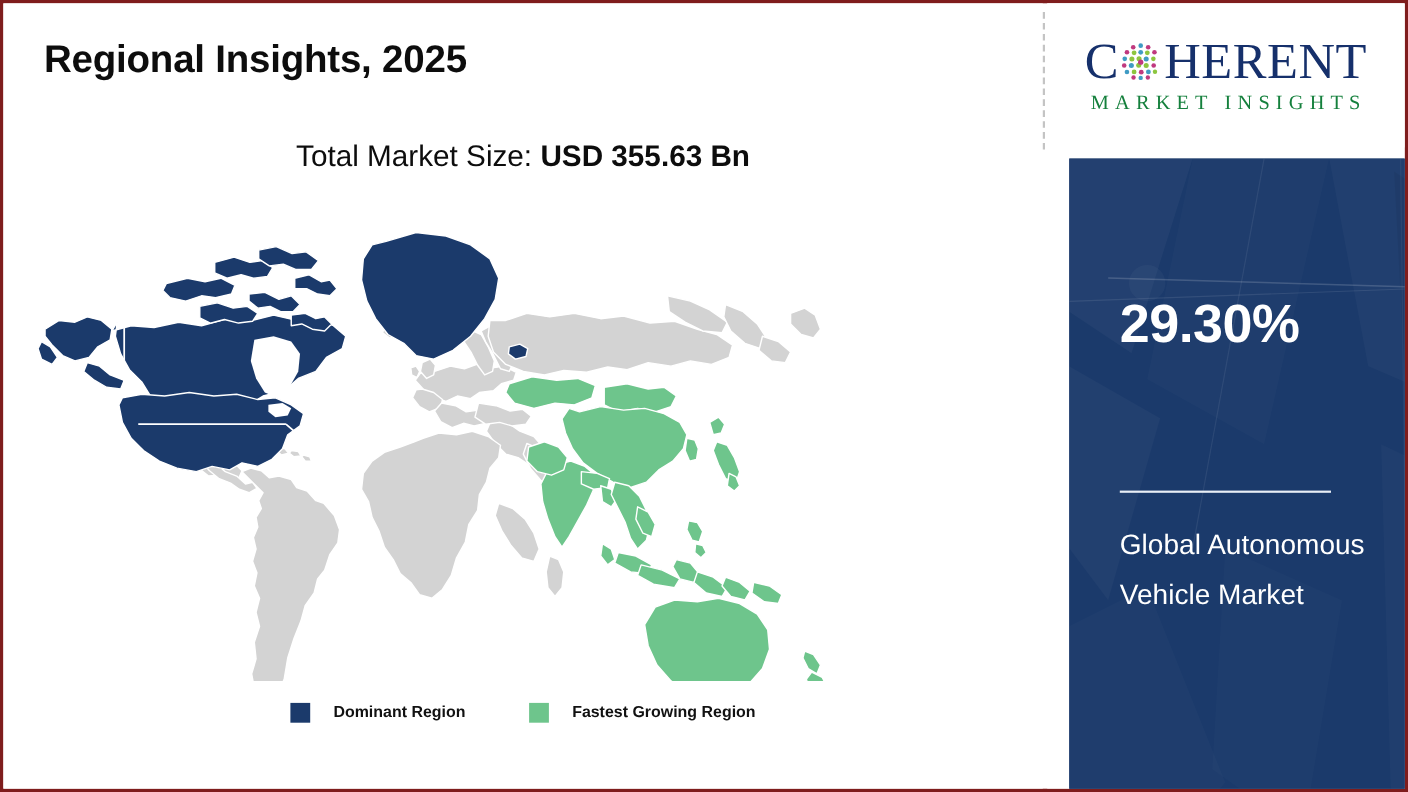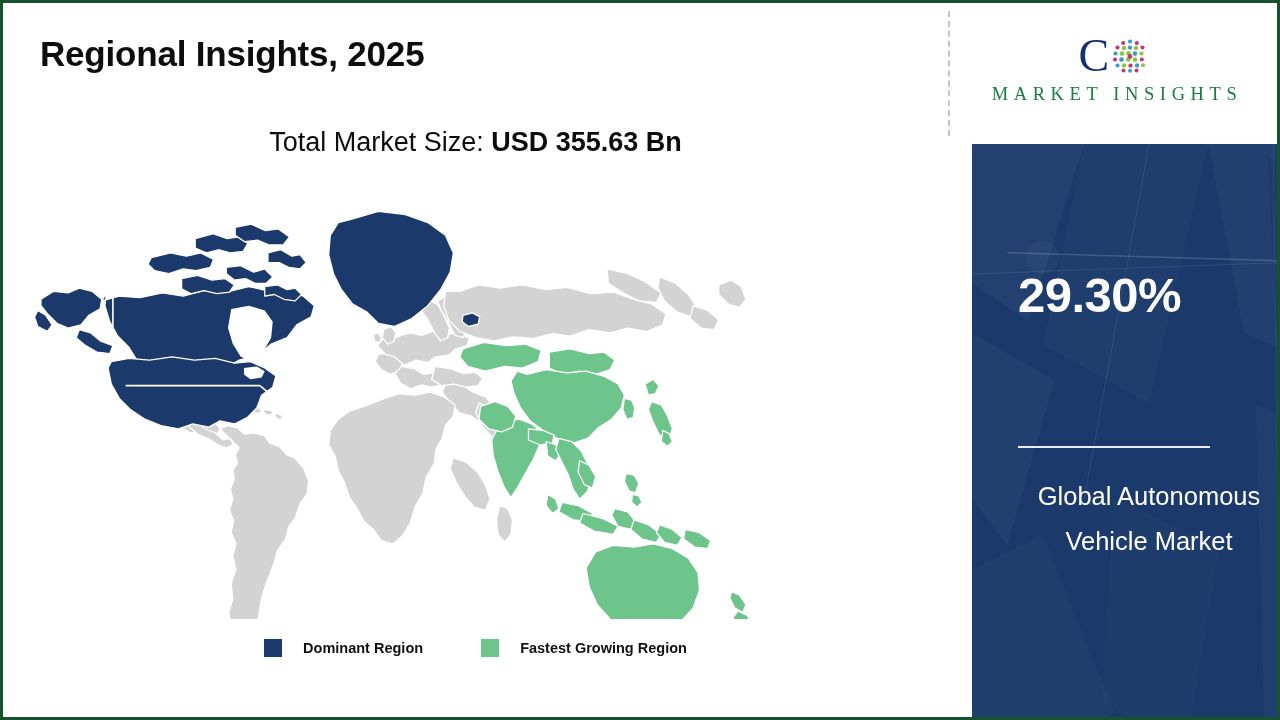--- a/index.html
+++ b/index.html
@@ -6,21 +6,21 @@
   html, body {
     width: 1280px; height: 720px;
     font-family: "Liberation Sans", sans-serif;
     background: #ffffff;
     overflow: hidden;
   }
   #infographic {
     position: relative;
     width: 1280px; height: 720px;
     background: #ffffff;
-    border: 3px solid #14532d;
+    border: 3px solid #7f1d1d;
     overflow: hidden;
   }
 
   
   #left-panel {
     position: absolute;
     left: 0; top: 0;
     width: 945px; height: 714px;
     background: #ffffff;
   }
@@ -167,21 +167,20 @@
     background: #e8eef6;
   }
   #market-name {
     position: absolute;
     left: 0; top: 330px;
     width: 262px;
     font-size: 25.5px;
     color: #ffffff;
     line-height: 1.78;
     font-weight: normal;
-    text-align: center;
   }
 </style>
 </head>
 <body>
 
 <div id="infographic">
 
   <div id="left-panel">
 
     <div id="page-title">Regional Insights, 2025</div>
@@ -362,20 +361,21 @@
             <circle cx="14" cy="29.4" r="2.2" fill="#8cc63f"></circle>
             <circle cx="20.5" cy="29.6" r="2.2" fill="#c0397f"></circle>
             <circle cx="27" cy="29.4" r="2.2" fill="#3f9bc4"></circle>
             <circle cx="33" cy="29.2" r="2" fill="#8cc63f"></circle>
             <circle cx="13.5" cy="34.5" r="2" fill="#c0397f"></circle>
             <circle cx="20" cy="34.8" r="2" fill="#3f9bc4"></circle>
             <circle cx="26.5" cy="34.5" r="2" fill="#c0397f"></circle>
             <circle cx="20" cy="20.5" r="2.4" fill="#c0397f"></circle>
           </g>
         </svg>
+        <span class="logo-serif">HERENT</span>
       </div>
       <div id="logo-sub">MARKET INSIGHTS</div>
     </div>
 
     <div id="stats-area">
       <svg id="stats-bg" viewBox="0 0 325 583" preserveAspectRatio="none" xmlns="http://www.w3.org/2000/svg">
         <rect width="325" height="583" fill="#1b3a6b"></rect>
         <path d="M0,0 L95,0 L48,150 L0,118 Z" fill="#ffffff" opacity="0.035"></path>
         <path d="M95,0 L200,0 L150,220 L60,170 Z" fill="#ffffff" opacity="0.02"></path>
         <path d="M200,0 L325,0 L325,200 L230,160 Z" fill="#ffffff" opacity="0.028"></path>

